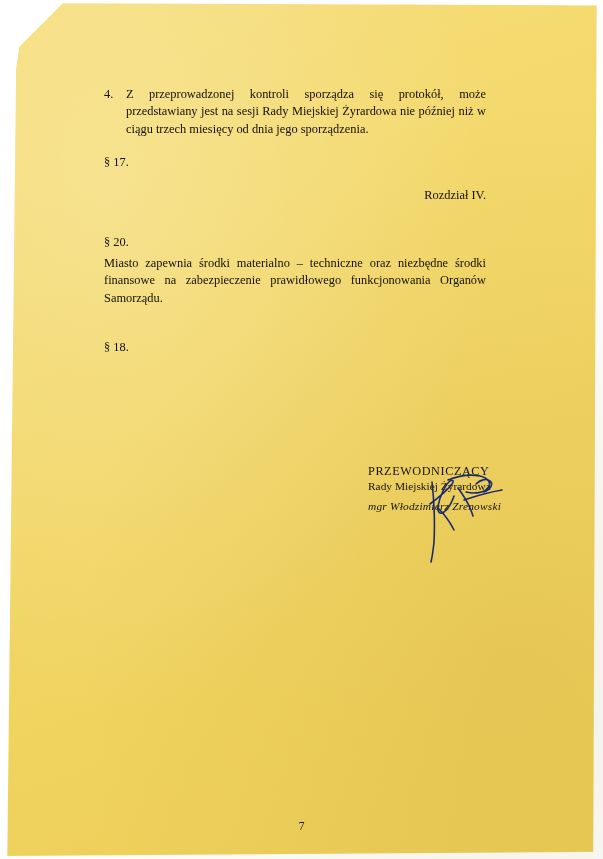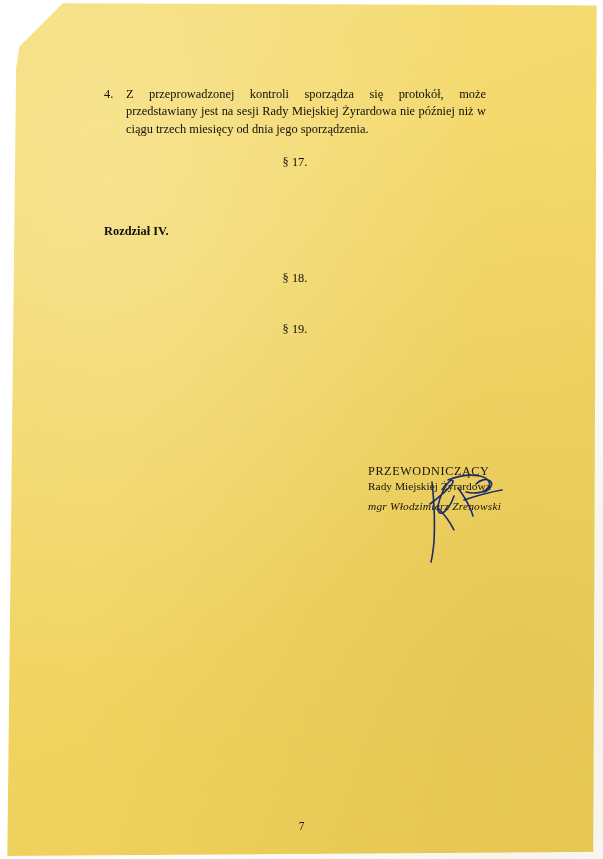--- a/index.html
+++ b/index.html
@@ -100,35 +100,34 @@
   .numbered .num {
     flex: 0 0 auto;
     width: 14px;
   }
   .numbered .body {
     flex: 1 1 auto;
     text-align: justify;
   }
 
   .section-mark {
-    text-align: center;
     margin-top: 14px;
     margin-bottom: 4px;
   }
 
   p.para {
     margin: 0 0 2px 0;
     text-align: justify;
     text-justify: inter-word;
   }
 
   .chapter {
-    text-align: left;
-    font-weight: bold;
-    margin-top: 50px;
+    text-align: right;
+    font-weight: normal;
+    margin-top: 14px;
     line-height: 18px;
   }
   .chapter .line2 {
     display: block;
   }
 
   .block-gap {
     height: 16px;
   }
 
@@ -197,25 +196,26 @@
     </div>
 
     <div class="section-mark">§ 17.</div>
 
     <div class="chapter">
       <span>Rozdział IV.</span>
     </div>
 
     <div class="block-gap"></div>
 
+    <div class="section-mark">§ 20.</div>
+    <p class="para">Miasto zapewnia środki materialno – techniczne oraz niezbędne środki finansowe na zabezpieczenie prawidłowego funkcjonowania Organów Samorządu.</p>
+
+    <div class="block-gap"></div>
+
     <div class="section-mark">§ 18.</div>
-
-    <div class="block-gap"></div>
-
-    <div class="section-mark">§ 19.</div>
 
   </div>
 
   <div id="signature">
     <div class="sig-title">PRZEWODNICZĄCY</div>
     <div class="sig-sub">Rady Miejskiej Żyrardowa</div>
     <div class="sig-name">mgr Włodzimierz Zrenowski</div>
   </div>
 
   <svg id="handwriting" viewBox="0 0 120 100">

